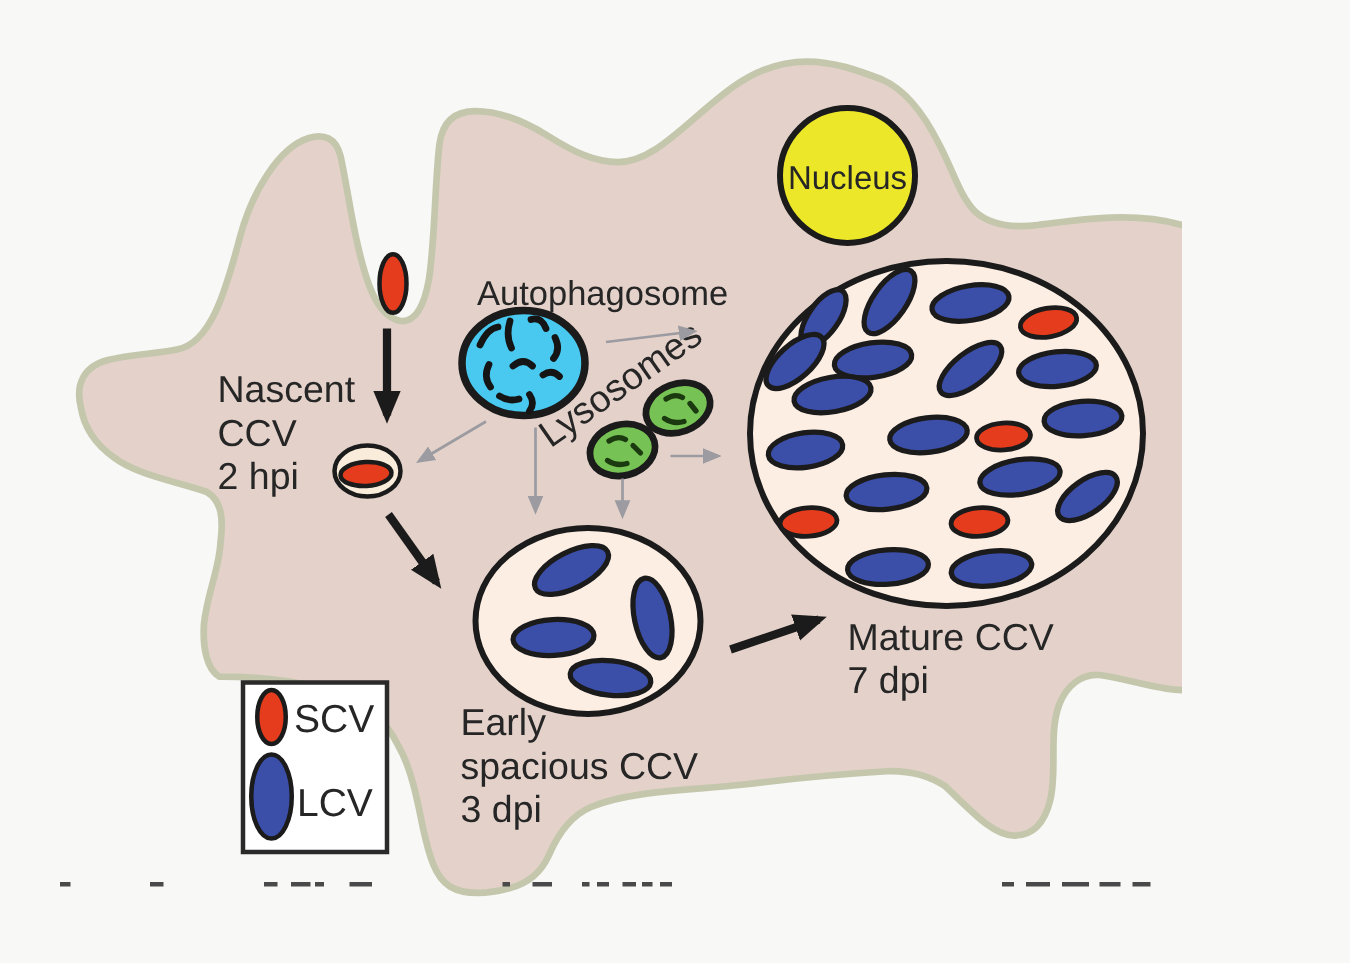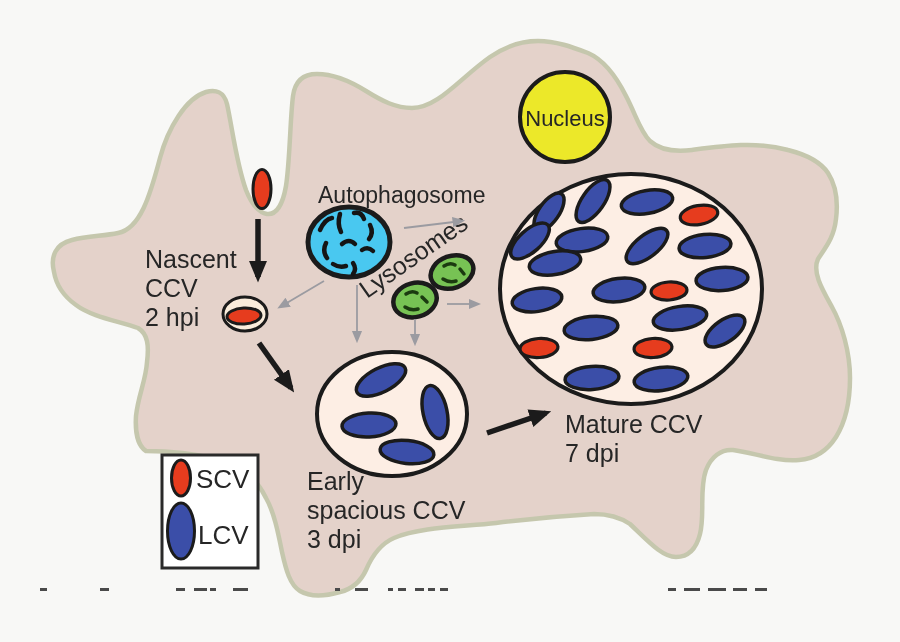--- a/index.html
+++ b/index.html
@@ -1,16 +1,16 @@
 <!DOCTYPE html>
 <html><head>
 <meta charset="utf-8">
 <style>
   html,body{margin:0;padding:0;background:#f8f8f6;}
-  .stage{position:relative;width:900px;height:642px;background:#f8f8f6;overflow:hidden;
+  .stage{position:relative;width:788px;height:642px;background:#f8f8f6;overflow:hidden;
          font-family:"Liberation Sans", sans-serif;}
   svg{display:block;}
   text{fill:#262626;font-family:"Liberation Sans", sans-serif;}
   .lbl{font-size:25px;}
   .lbl-sm{font-size:23px;}
   .lbl-nuc{font-size:22px;}
   .lbl-leg{font-size:26px;}
   .squiggle{fill:none;stroke:#151515;stroke-width:4.5;stroke-linecap:round;}
   .lysomark{fill:none;stroke:#1b3a10;stroke-width:3.5;stroke-linecap:round;}
 </style>

